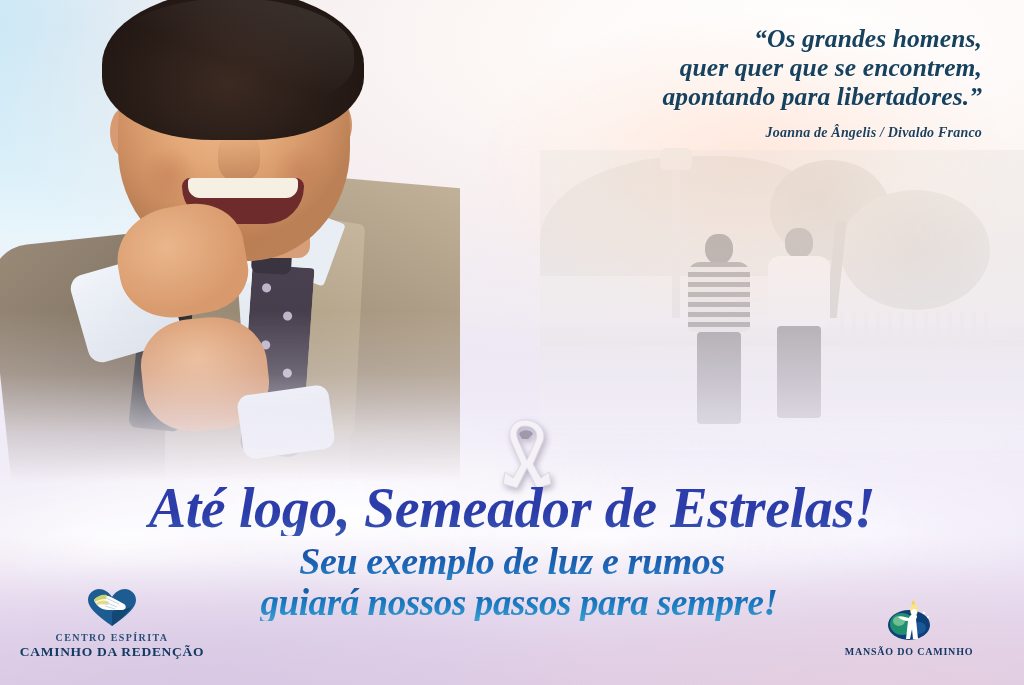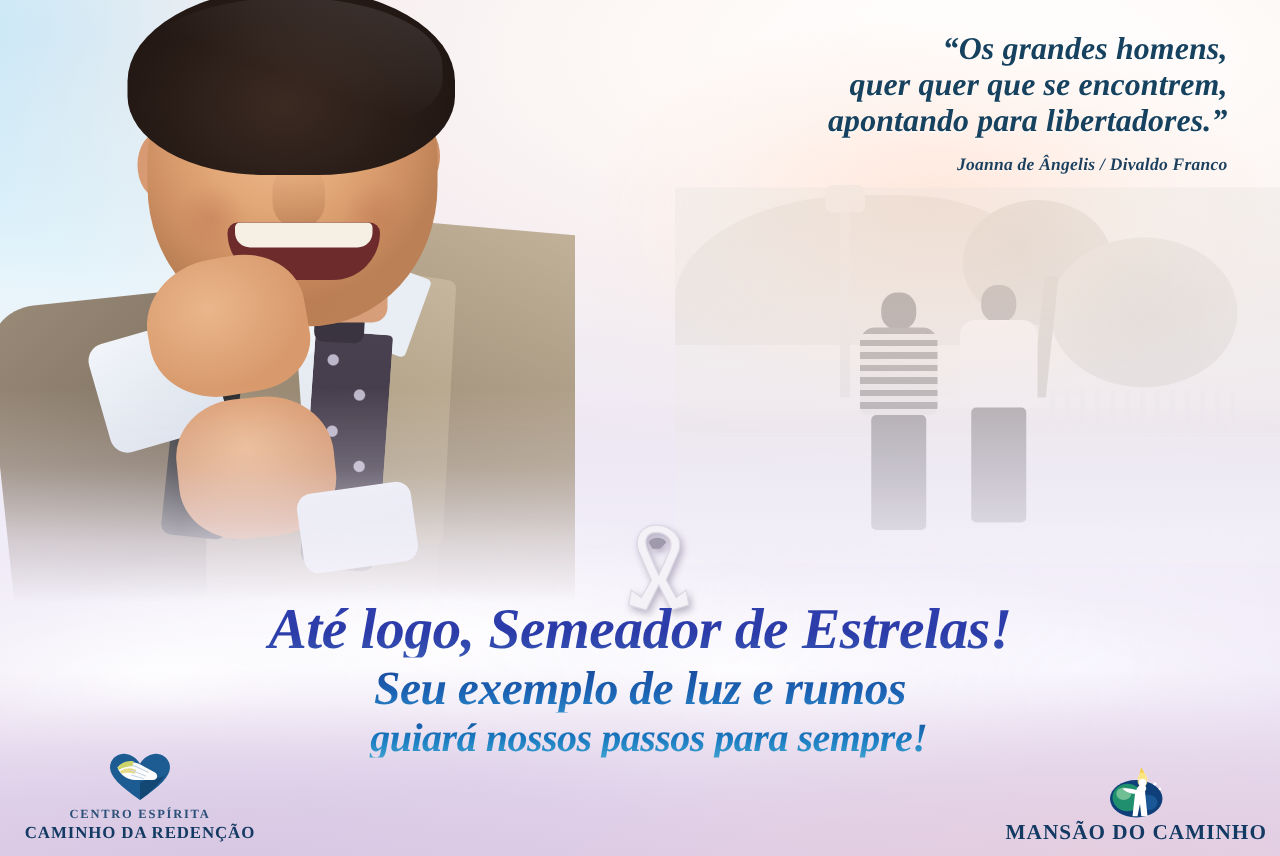--- a/index.html
+++ b/index.html
@@ -139,32 +139,32 @@
   .ribbon{position:absolute;left:487px;top:412px;width:76px;height:80px;}
   .ribbon svg{display:block;filter:drop-shadow(2px 3px 3px rgba(110,100,130,.45));}
 
   
   .headline{position:absolute;left:0;right:0;top:480px;text-align:center;}
   .headline .hl{
     font-style:italic;font-weight:700;letter-spacing:-.4px;line-height:1.0;
     -webkit-background-clip:text;background-clip:text;color:transparent;
     text-shadow:none;
   }
-  .hl1{font-size:46px;background-image:linear-gradient(180deg,#2f3fae 0%,#2b3ba8 55%,#3857b4 100%);}
+  .hl1{font-size:56px;background-image:linear-gradient(180deg,#2f3fae 0%,#2b3ba8 55%,#3857b4 100%);}
   .hl2{font-size:38px;margin-top:6px;background-image:linear-gradient(180deg,#19489b 0%,#1c64b4 60%,#2a86c8 100%);}
-  .hl3{font-size:32px;margin-top:4px;background-image:linear-gradient(180deg,#14529f 0%,#1b7cc1 55%,#3ba0cf 100%);padding-left:14px;}
-
-  
-  .logo{position:absolute;bottom:11px;text-align:center;}
+  .hl3{font-size:37px;margin-top:4px;background-image:linear-gradient(180deg,#14529f 0%,#1b7cc1 55%,#3ba0cf 100%);padding-left:14px;}
+
+  
+  .logo{position:absolute;bottom:25px;text-align:center;}
   .logo-left{left:12px;width:200px;}
   .logo-right{right:10px;width:210px;}
   .logo .mark{height:40px;display:flex;align-items:center;justify-content:center;margin-bottom:3px;}
   .logo .l1{font-size:10px;font-weight:700;letter-spacing:1.4px;color:#2a4f78;line-height:13px;}
   .logo .l2{font-size:13.5px;font-weight:700;letter-spacing:.7px;color:#133a63;line-height:16px;}
-  .logo-right .l2{font-size:17px;letter-spacing:.8px;}
+  .logo-right .l2{font-size:10px;letter-spacing:.8px;}
 </style>
 </head>
 <body>
 
 <div class="poster">
 
   <div class="bg-sky"></div>
   <div class="bg-warmglow"></div>
 
   <div class="bg-photo">

